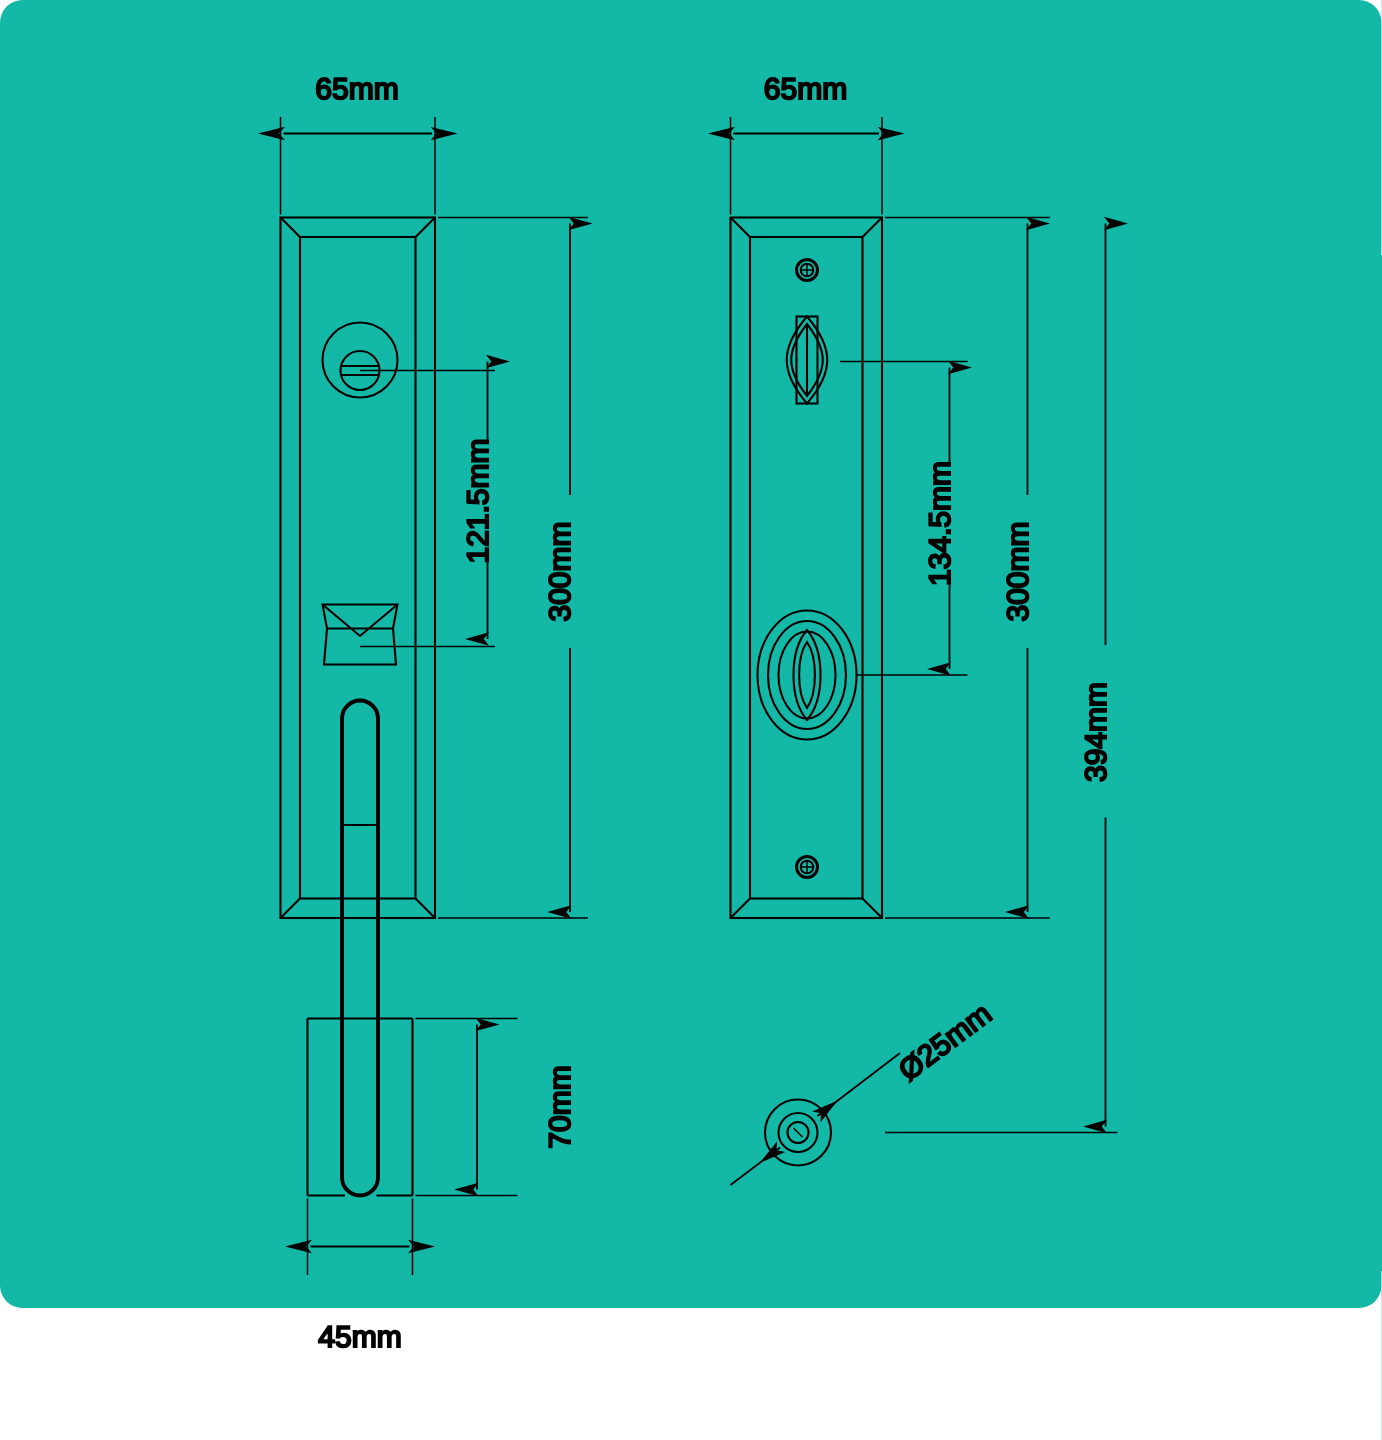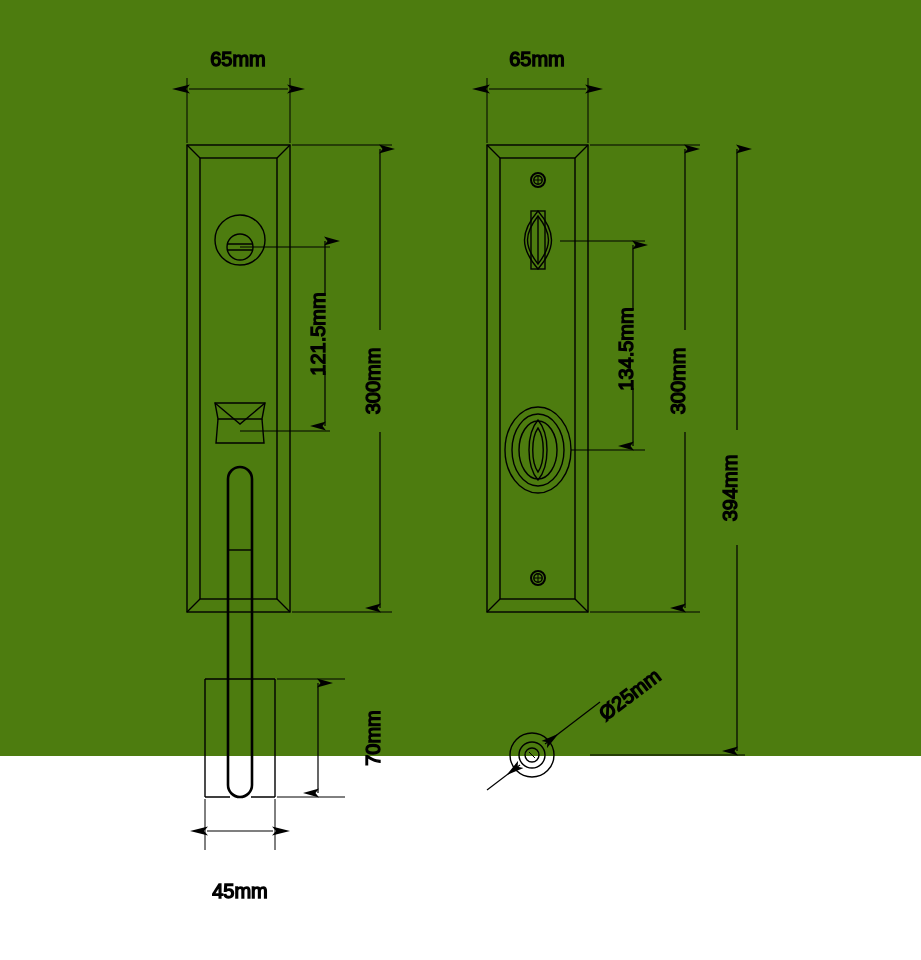--- a/index.html
+++ b/index.html
@@ -1,18 +1,18 @@
 <!DOCTYPE html>
 <html><head>
 <meta charset="utf-8">
 <style>
   html,body{margin:0;padding:0;background:#ffffff;}
   body{width:921px;height:960px;overflow:hidden;
        font-family:"Liberation Sans","DejaVu Sans",sans-serif;color:#000;}
-  #stage{position:relative;width:921px;height:756px;background:#4d7c0f;}
+  #stage{position:relative;width:921px;height:872px;background:#14b8a6;border-radius:15px;}
   svg{display:block;}
   .dimtext{font-family:"Liberation Sans","DejaVu Sans",sans-serif;font-size:20px;fill:#000;}
 </style>
 </head>
 <body>
 
 <div id="stage">
 <svg width="921" height="960" viewBox="0 0 921 960">
 
   <defs>

